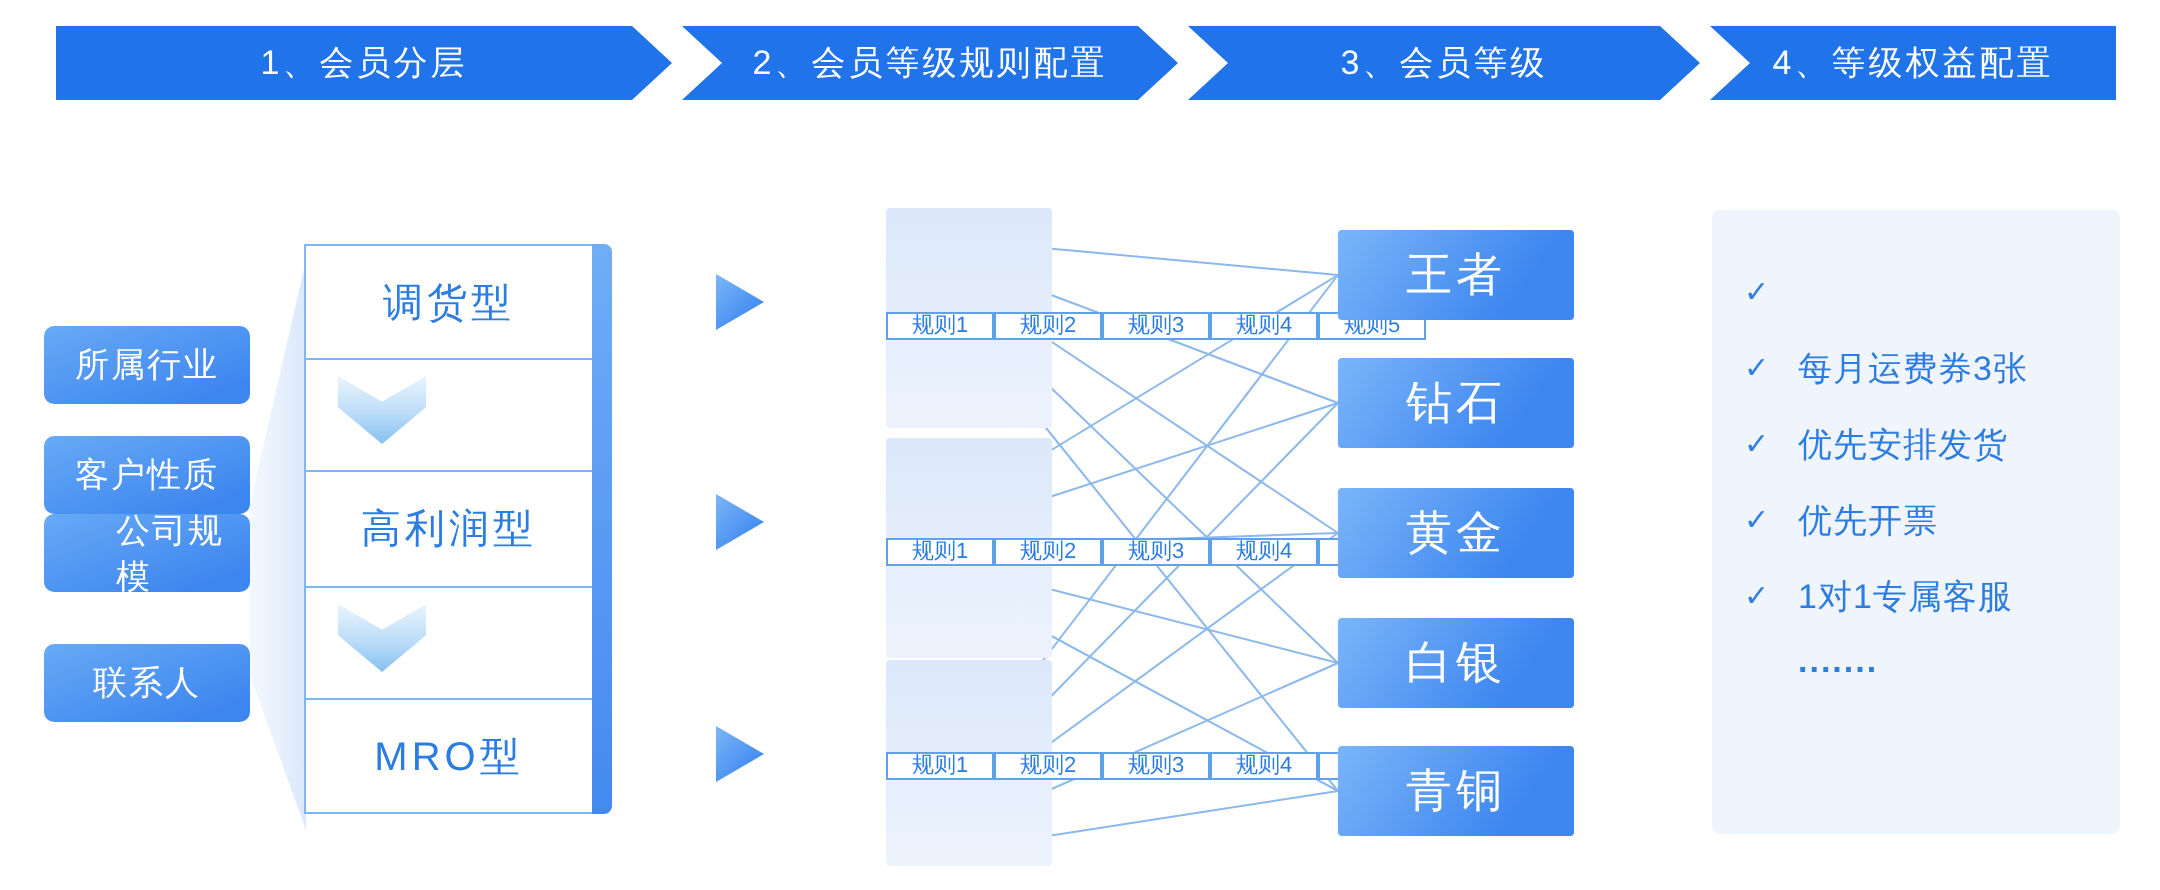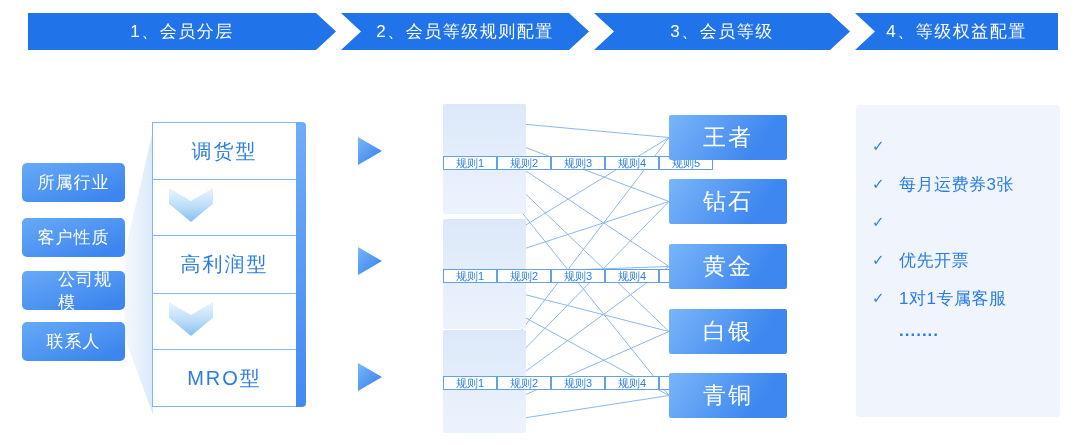--- a/index.html
+++ b/index.html
@@ -122,21 +122,21 @@
 
   <div>
     <div class="step-seg seg-first" style="left:28px;width:308px;">1、会员分层</div>
     <div class="step-seg seg-mid" style="left:341px;width:248px;">2、会员等级规则配置</div>
     <div class="step-seg seg-mid" style="left:594px;width:256px;">3、会员等级</div>
     <div class="step-seg seg-last" style="left:855px;width:203px;">4、等级权益配置</div>
   </div>
 
   <div class="dim-box" style="top:163px;">所属行业</div>
   <div class="dim-box" style="top:218px;">客户性质</div>
-  <div class="dim-box" style="top:271px;padding-left:36px;">公司规模</div>
+  <div class="dim-box" style="top:257px;padding-left:36px;">公司规模</div>
   <div class="dim-box" style="top:322px;">联系人</div>
 
   <div class="segment-box">
     <div class="seg-row">调货型</div>
     <div class="seg-gap">
       <div class="arrow-down"></div>
     </div>
     <div class="seg-row" style="height:57px;">高利润型</div>
     <div class="seg-gap">
       <div class="arrow-down"></div>
@@ -181,20 +181,21 @@
     <div id="benefit-list">
         <div class="benefit-item">
           <span class="benefit-check">✓</span>
         </div>
         <div class="benefit-item">
           <span class="benefit-check">✓</span>
           <span>每月运费券3张</span>
         </div>
         <div class="benefit-item">
           <span class="benefit-check">✓</span>
+          <span>优先安排发货</span>
         </div>
         <div class="benefit-item">
           <span class="benefit-check">✓</span>
           <span>优先开票</span>
         </div>
         <div class="benefit-item">
           <span class="benefit-check">✓</span>
           <span>1对1专属客服</span>
         </div>
       </div>

